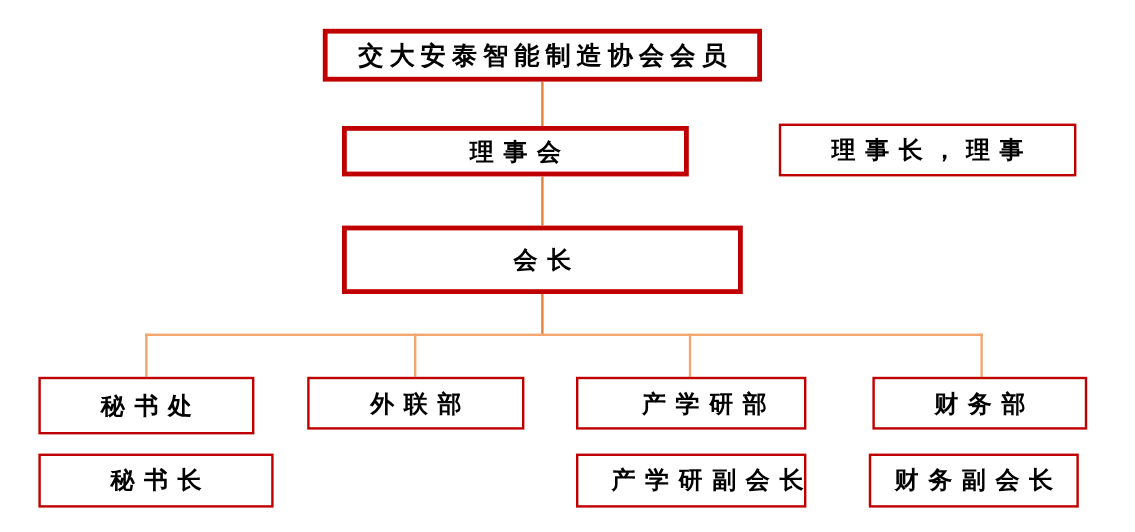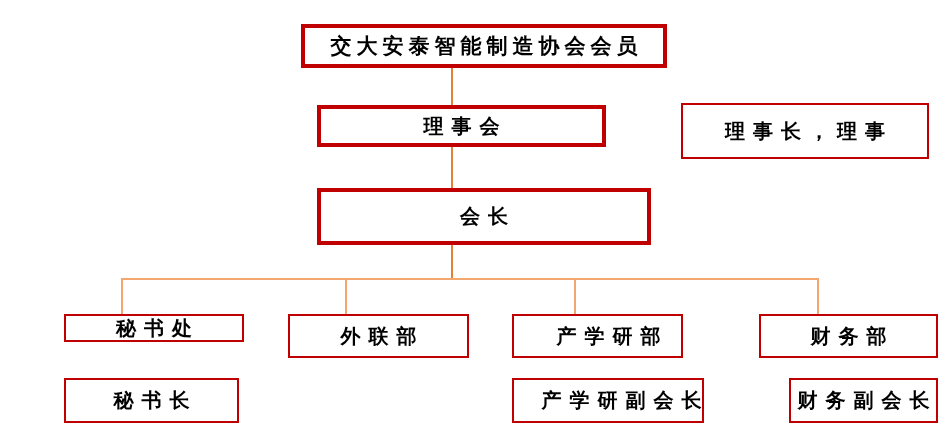--- a/index.html
+++ b/index.html
@@ -21,21 +21,20 @@
     background: #ffffff;
     display: flex;
     align-items: center;
     justify-content: center;
     color: #000000;
     font-weight: 700;
     font-size: 20px;
     letter-spacing: 8px;
     white-space: nowrap;
     z-index: 2;
-    margin-left: 32px;
   }
   .box > span { margin-right: -8px; }
   .box.thick { border: 4px solid var(--red, #C00000); }
   .box.thin  { border: 2px solid var(--red, #C00000); }
   .box.root-box { font-size: 21px; letter-spacing: 5px; }
   .box.root-box > span { margin-right: -5px; }
   .line {
     position: absolute;
     background: var(--conn-light, #F3A66E);
     z-index: 1;
@@ -58,44 +57,44 @@
   <div class="line v" style="left:574px; top:278px; height:37px;"></div>
   <div class="line v" style="left:817px; top:278px; height:37px;"></div>
 
   <div class="box thick root-box" style="left:269px; top:24px; width:366px; height:44px;">
     <span>交大安泰智能制造协会会员</span>
   </div>
 
   <div class="box thick" style="left:285px; top:105px; width:289px; height:42px;">
     <span>理事会</span>
   </div>
-  <div class="box thin" style="left:649px; top:103px; width:248px; height:56px;">
+  <div class="box thin" style="left:649px; top:103px; width:248px; height:44px;">
     <span>理事长，理事</span>
   </div>
 
   <div class="box thick" style="left:285px; top:188px; width:334px; height:57px;">
     <span>会长</span>
   </div>
 
-  <div class="box thin" style="left:32px;  top:314px; width:180px; height:28px;">
+  <div class="box thin" style="left:32px;  top:314px; width:180px; height:48px;">
     <span>秘书处</span>
   </div>
   <div class="box thin" style="left:256px; top:314px; width:181px; height:44px;">
     <span>外联部</span>
   </div>
-  <div class="box thin" style="left:480px; top:314px; width:171px; height:44px;padding-left:22px;">
+  <div class="box thin" style="left:480px; top:314px; width:192px; height:44px;padding-left:22px;">
     <span>产学研部</span>
   </div>
   <div class="box thin" style="left:727px; top:314px; width:179px; height:44px;text-align:right;">
     <span>财务部</span>
   </div>
 
-  <div class="box thin" style="left:32px;  top:378px; width:175px; height:45px;">
+  <div class="box thin" style="left:32px;  top:378px; width:196px; height:45px;">
     <span>秘书长</span>
   </div>
   <div class="box thin" style="left:480px; top:378px; width:192px; height:45px;padding-left:27px;">
     <span>产学研副会长</span>
   </div>
-  <div class="box thin" style="left:757px; top:378px; width:149px; height:45px;justify-content:center;">
+  <div class="box thin" style="left:724px; top:378px; width:175px; height:45px;justify-content:center;">
     <span>财务副会长</span>
   </div>
 
 </div>
 
 </body></html>

